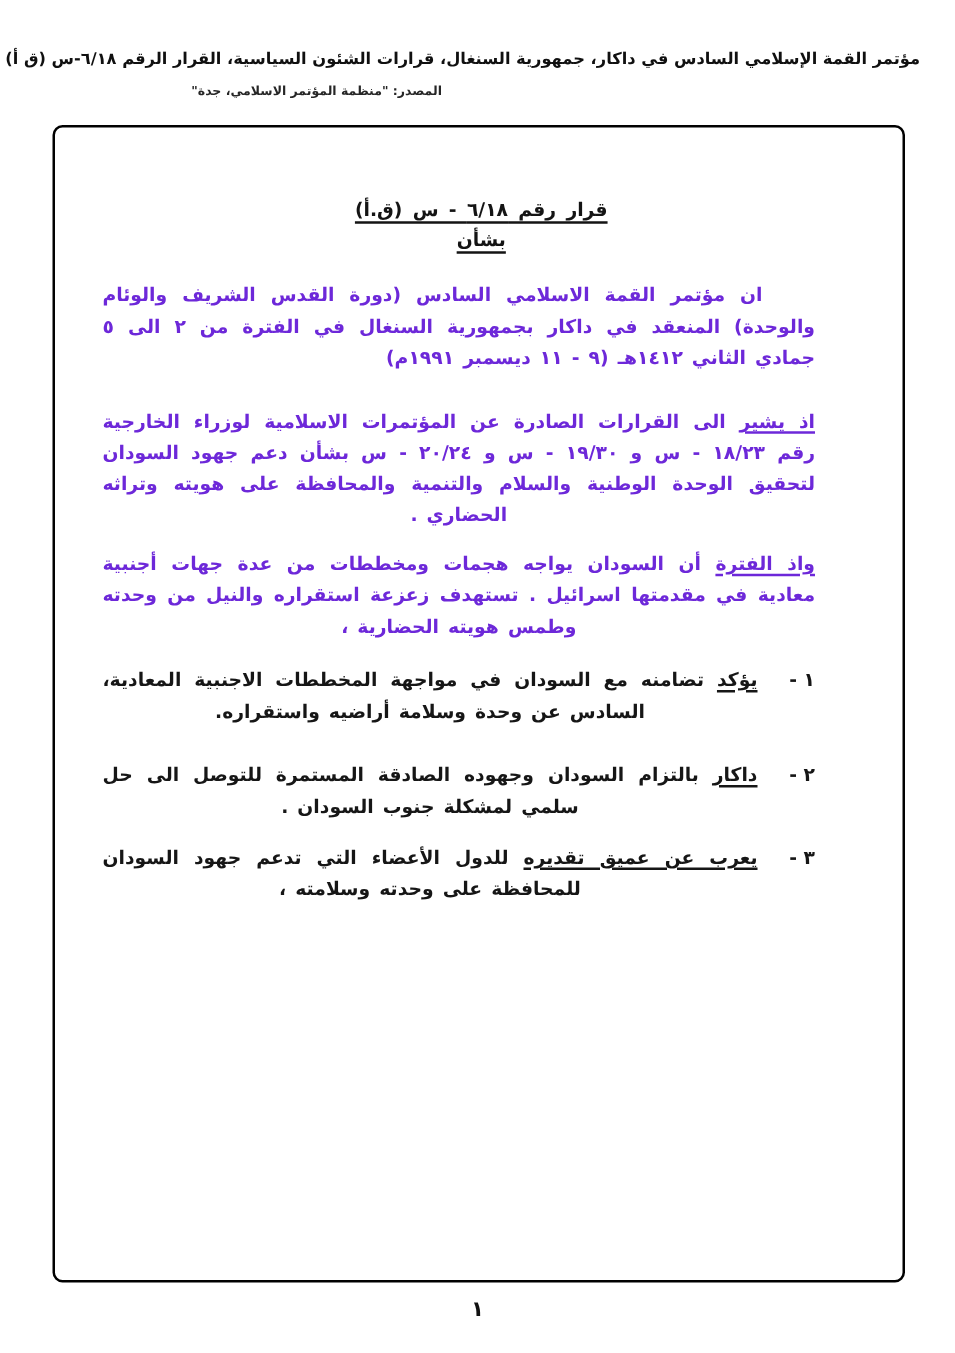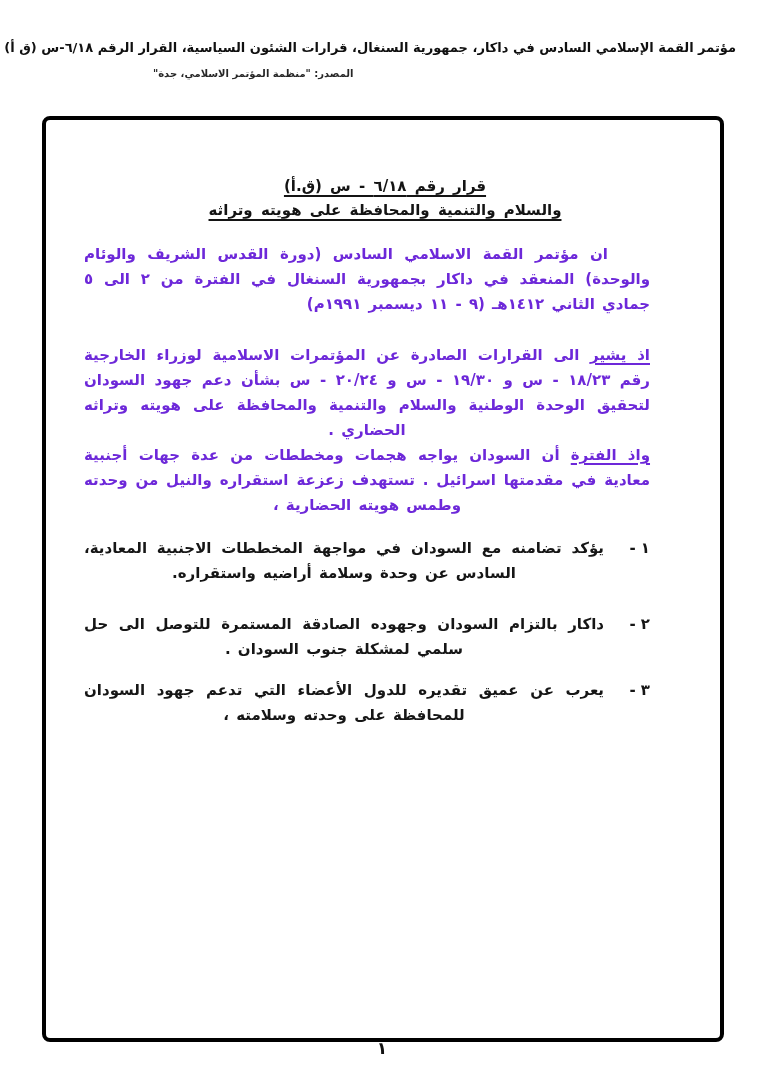--- a/index.html
+++ b/index.html
@@ -11,64 +11,64 @@
     position:absolute;top:40px;left:28px;right:28px;
     direction:rtl;text-align:left;
     font-size:13px;font-weight:bold;letter-spacing:0;color:#101010;
     white-space:nowrap;
   }
   .hdr-source{
     position:absolute;top:68px;left:153px;
     direction:rtl;font-size:10px;font-weight:bold;color:#262626;
   }
   .res-box{
-    position:absolute;left:42px;top:116px;width:682px;height:926px;
-    box-sizing:border-box;border:4px solid #000000;border-radius:8px;
+    position:absolute;left:42px;top:100px;width:682px;height:926px;
+    box-sizing:border-box;border:2px solid #000000;border-radius:8px;
     padding:54px 70px 0 38px;direction:rtl;
   }
   .doc-title{position:relative;right:-18px;margin-bottom:20px;}
   .doc-title div{
     text-align:center;font-size:15px;font-weight:bold;line-height:24px;
     text-decoration:underline;text-underline-offset:4px;text-decoration-thickness:1.5px;
     word-spacing:3px;color:#141414;
   }
   .para{
     font-size:15px;font-weight:bold;line-height:25px;margin:0;
     text-align:justify;text-align-last:right;word-spacing:2px;color:#6d28d9;
   }
   .para .lead{text-decoration:underline;text-underline-offset:3px;text-decoration-thickness:1.5px;}
   .para.indent-first{text-indent:42px;}
   .para.center-last{text-align-last:center;}
   .mb-p1{margin-bottom:26px;}
-  .mb-p2{}
+  .mb-p2{margin-bottom:14px;}
   .mb-p3{margin-bottom:14px;}
   .mb-p4{margin-bottom:18px;}
   .items{margin-top:0;}
   .item{display:flex;direction:rtl;font-size:15px;font-weight:bold;line-height:25px;color:#161616;}
   .item .num{flex:0 0 46px;width:46px;white-space:nowrap;}
   .item .body{flex:1;text-align:justify;text-align-last:center;word-spacing:2px;}
-  .item .lead{text-underline-offset:3px;text-decoration-thickness:1.5px;}
+  .item .lead{text-decoration:underline;text-underline-offset:3px;text-decoration-thickness:1.5px;}
   .mb-i1{margin-bottom:26px;}
   .mb-i2{margin-bottom:16px;}
   .page-num{
     position:absolute;bottom:24px;left:0;right:0;text-align:center;
     font-size:17px;font-weight:bold;color:#111;
   }
 </style>
 </head>
 <body>
 
 <div class="hdr-title">مؤتمر القمة الإسلامي السادس في داكار، جمهورية السنغال، قرارات الشئون السياسية، القرار الرقم ٦/١٨-س (ق أ)</div>
 <div class="hdr-source">المصدر: "منظمة المؤتمر الاسلامي، جدة"</div>
 
 <div class="res-box">
 
   <div class="doc-title">
     <div>قرار رقم ٦/١٨ - س  (ق.أ)</div>
-    <div>والسلام والتنمية والمحافظة على هويته وتراثه</div>
+    <div>بشأن</div>
   </div>
 
   <p class="para indent-first mb-p1"><span class="lead"></span><span>ان مؤتمر القمة الاسلامي السادس (دورة القدس الشريف والوئام والوحدة) المنعقد في داكار بجمهورية السنغال في الفترة من ٢ الى ٥ جمادي الثاني ١٤١٢هـ (٩ - ١١ ديسمبر ١٩٩١م)</span></p>
 
   <p class="para center-last mb-p2"><span class="lead">اذ يشير</span><span> الى القرارات الصادرة عن المؤتمرات الاسلامية لوزراء الخارجية رقم ١٨/٢٣ - س و ١٩/٣٠ - س و ٢٠/٢٤ - س بشأن دعم جهود السودان لتحقيق الوحدة الوطنية والسلام والتنمية والمحافظة على هويته وتراثه الحضاري .</span></p>
 
 
   <p class="para center-last mb-p4"><span class="lead">واذ الفترة</span><span> أن السودان يواجه هجمات ومخططات من عدة جهات أجنبية معادية في مقدمتها اسرائيل . تستهدف زعزعة استقراره والنيل من وحدته وطمس هويته الحضارية ،</span></p>
 
   <div class="items">

